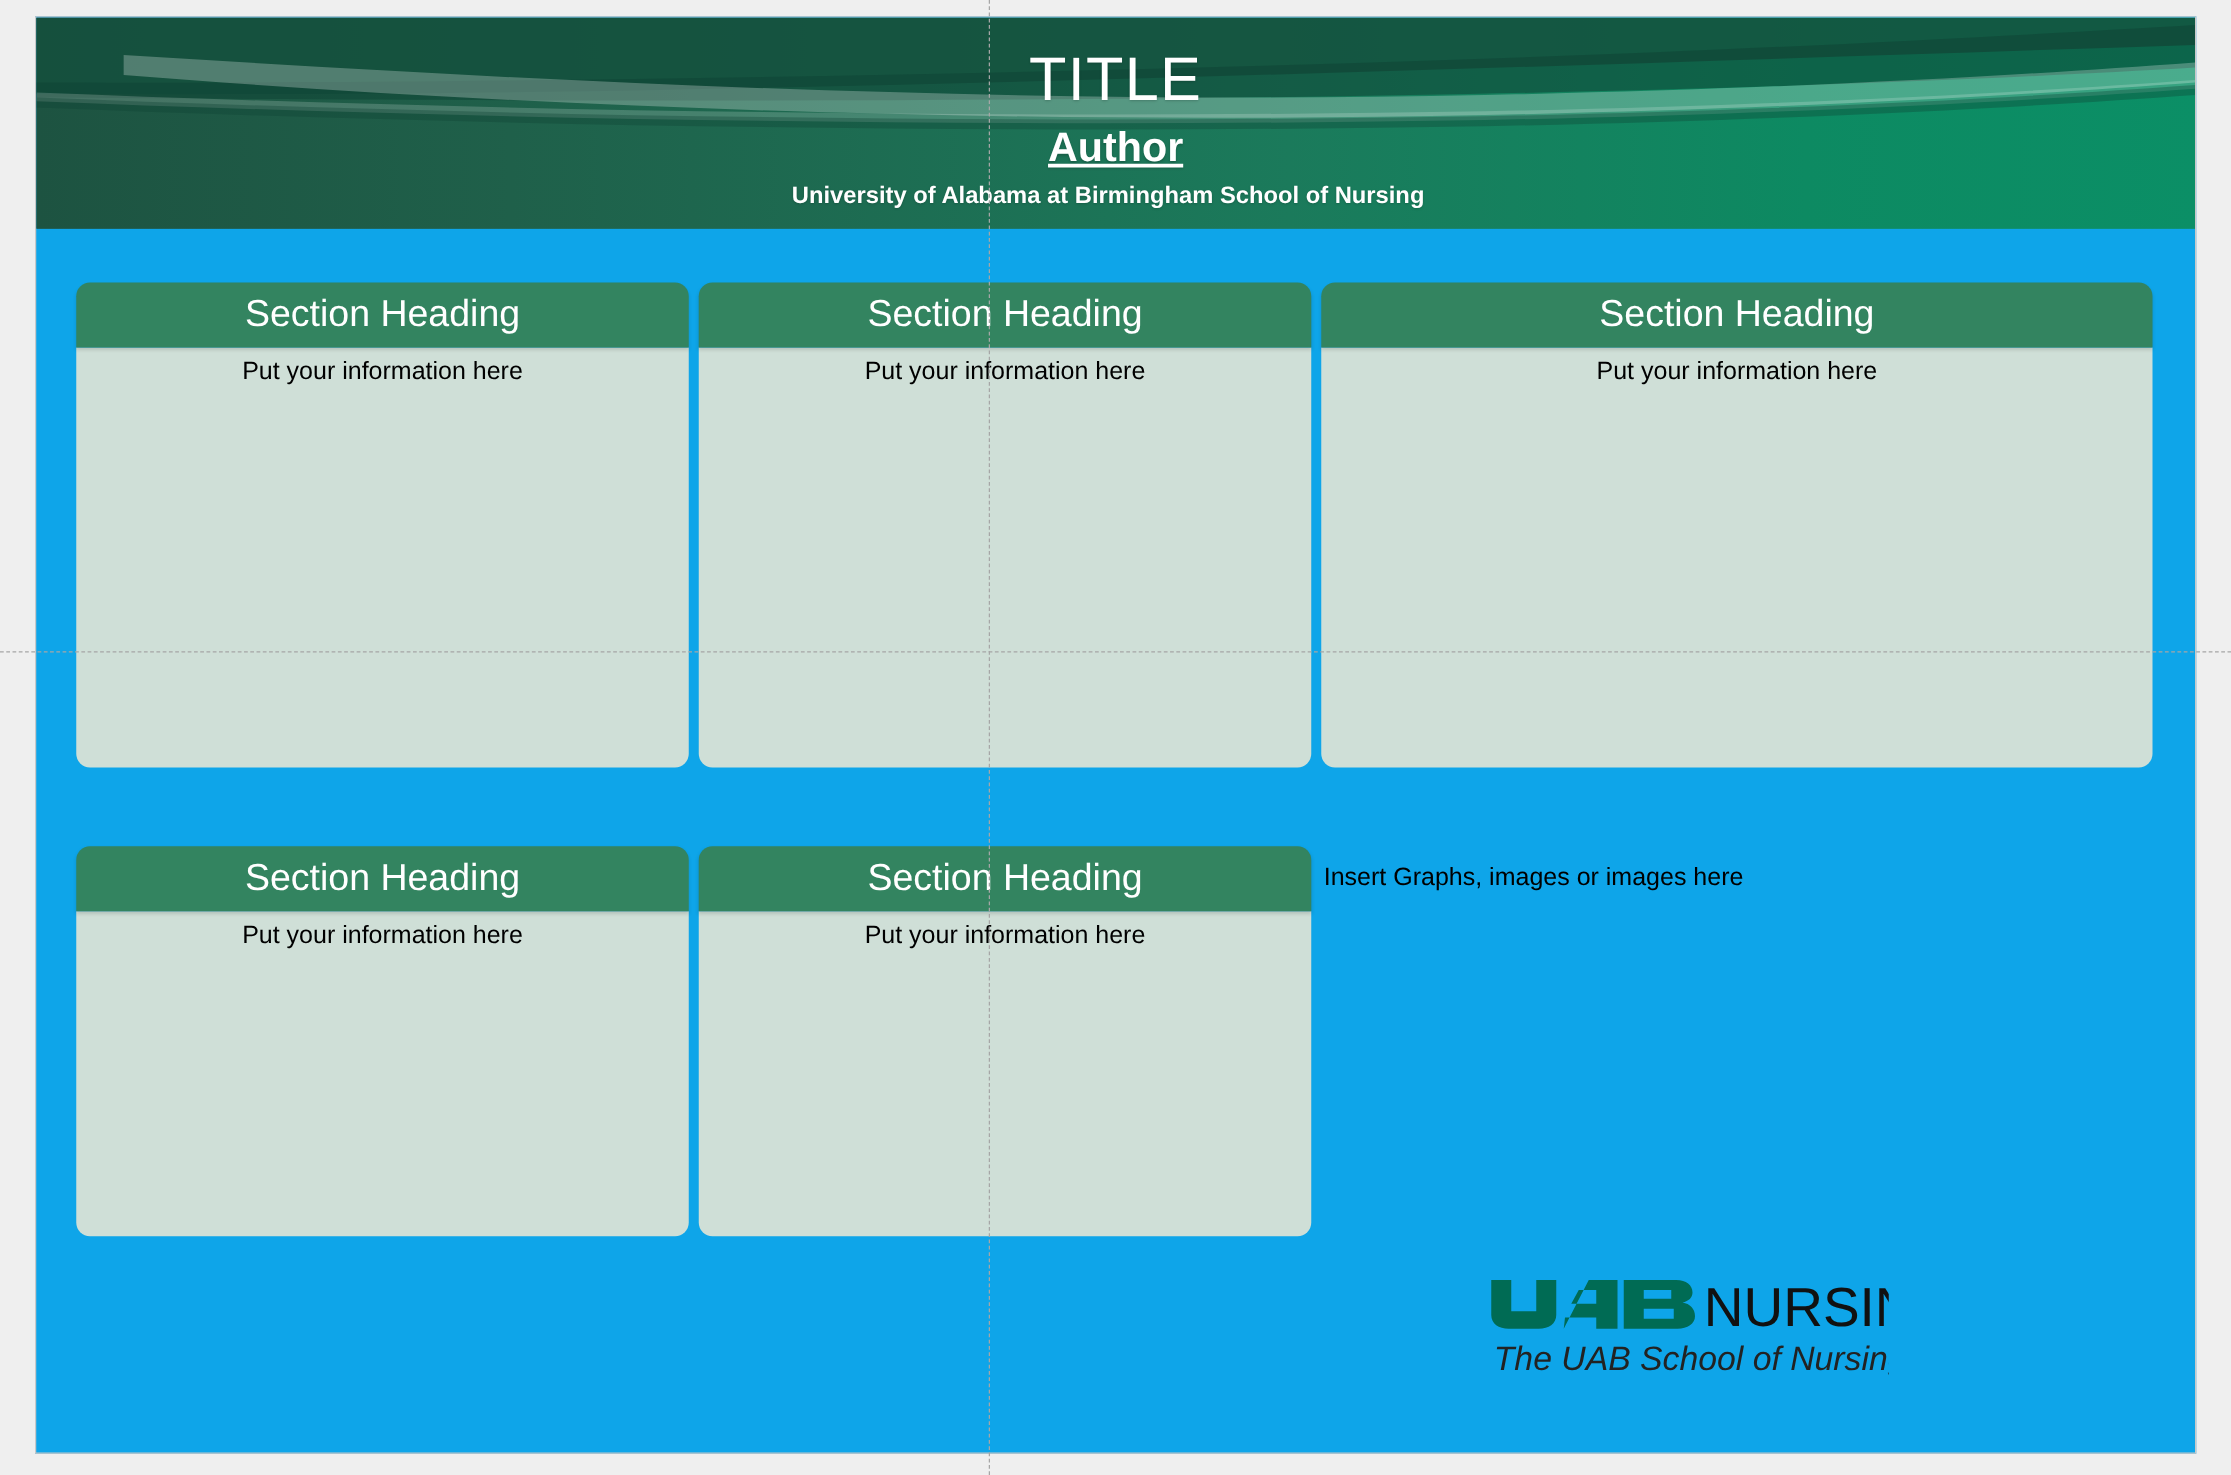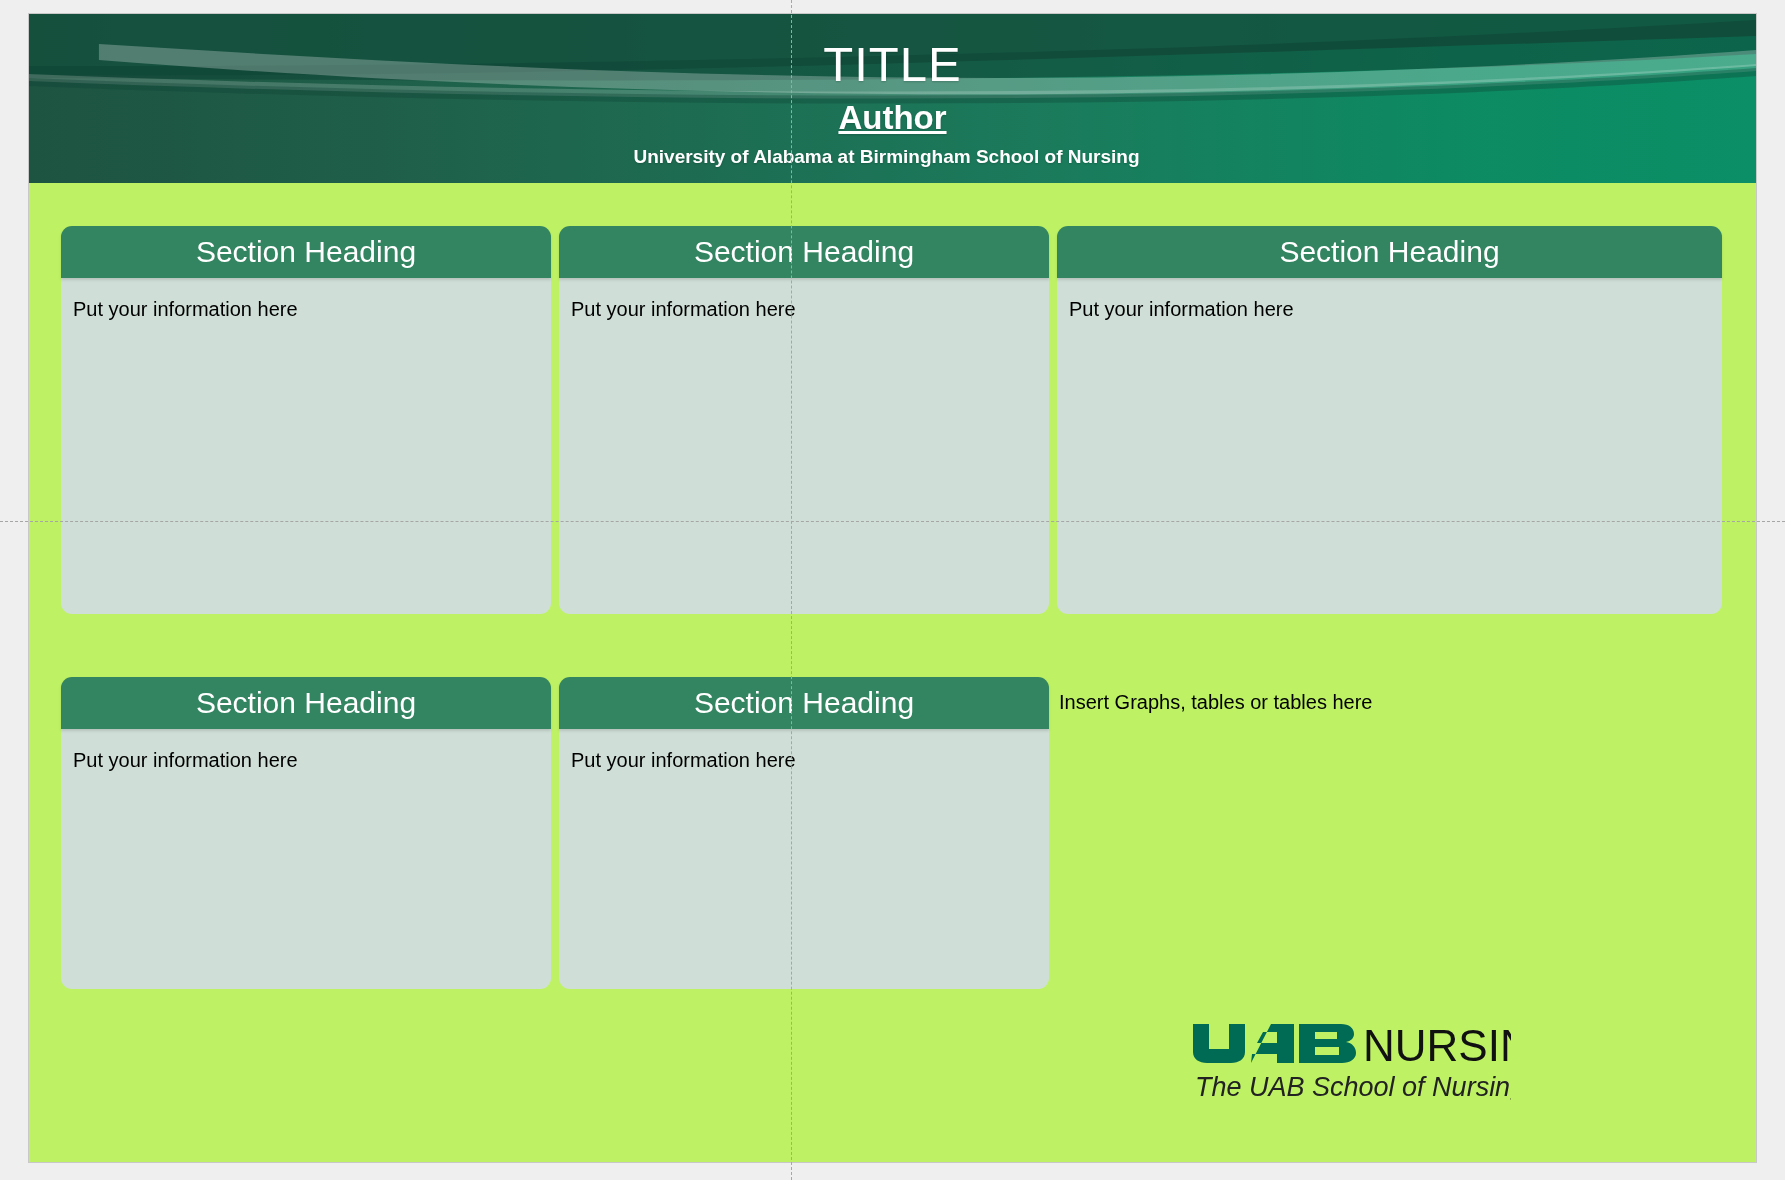--- a/index.html
+++ b/index.html
@@ -16,21 +16,21 @@
     font-family: "Liberation Sans", sans-serif;
   }
 
   
   #slide {
     position: absolute;
     left: 28px;
     top: 13px;
     width: 1729px;
     height: 1150px;
-    background: #bef264;
+    background: #0ea5e9;
     border: 1px solid #c8c8c8;
     box-sizing: border-box;
     overflow: hidden;
   }
 
   
   #banner {
     position: absolute;
     left: 0;
     top: 0;
@@ -91,23 +91,24 @@
     display: flex;
     align-items: center;
     justify-content: center;
     box-shadow: 0 2px 3px rgba(0,0,0,.13);
     position: relative;
     z-index: 2;
   }
   .card-body {
     background: #cfdfd7;
     border-radius: 0 0 11px 11px;
-    padding: 20px 12px 0 12px;
+    padding: 8px 12px 0 12px;
     box-sizing: border-box;
     height: calc(100% - 52px);
+    text-align: center;
   }
   .card-body-text {
     font-size: 20px;
     color: #000000;
   }
 
   
   #card-1 { left: 32px;  top: 212px; width: 490px;  height: 388px; }
   #card-2 { left: 530px; top: 212px; width: 490px;  height: 388px; }
   #card-3 { left: 1028px;top: 212px; width: 665px;  height: 388px; }
@@ -220,21 +221,21 @@
     </div>
   </div>
 
   <div class="card" id="card-5">
     <div class="card-heading">Section Heading</div>
     <div class="card-body">
       <div class="card-body-text">Put your information here</div>
     </div>
   </div>
 
-  <div id="graphs-note">Insert Graphs, tables or tables here</div>
+  <div id="graphs-note">Insert Graphs, images or images here</div>
 
   <div id="logo">
     <svg viewBox="0 0 320 90">
 
       <g fill="#006B54">
 
         <path d="M2,8 L18,8 L18,33 L38,33 L38,8 L54,8 L54,36 C54,43 48,47 40,47 L16,47 C8,47 2,43 2,36 Z"></path>
 
         <path d="M60,47 L80,8 L96,8 L100,16 L72,16 L66,27 L100,27 L100,38 L61,38 Z"></path>
         <path d="M86,8 L103,8 L103,47 L86,47 Z"></path>

